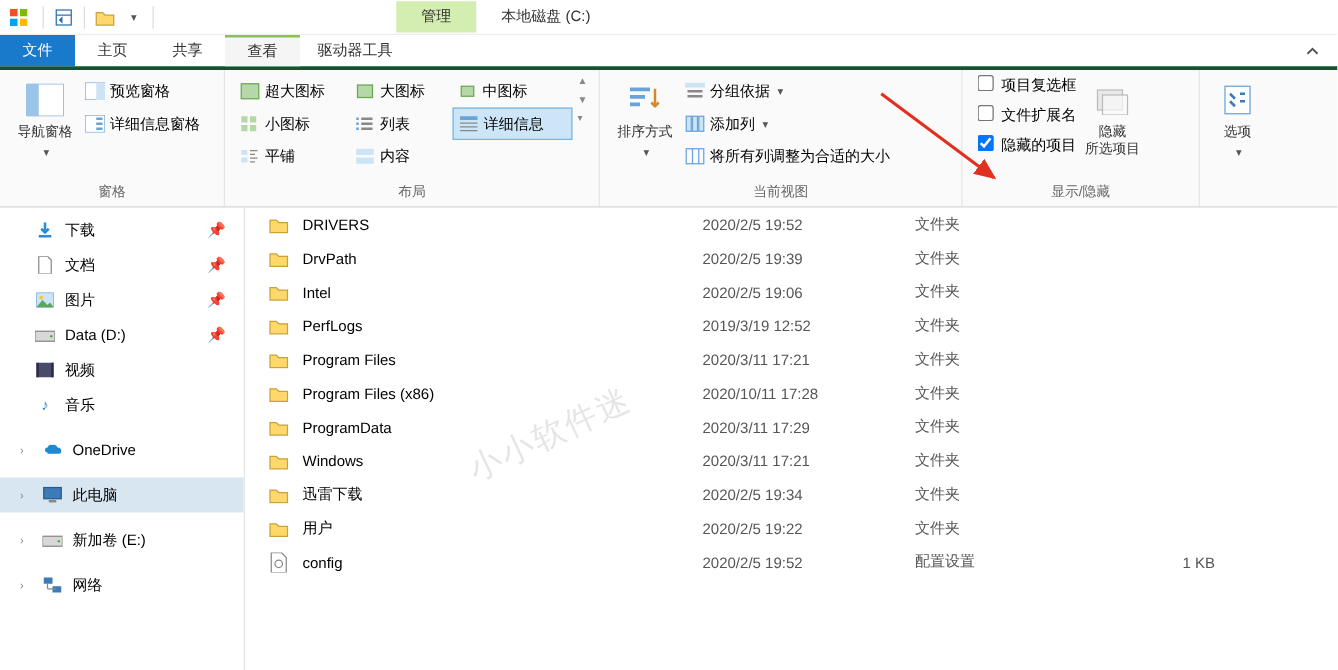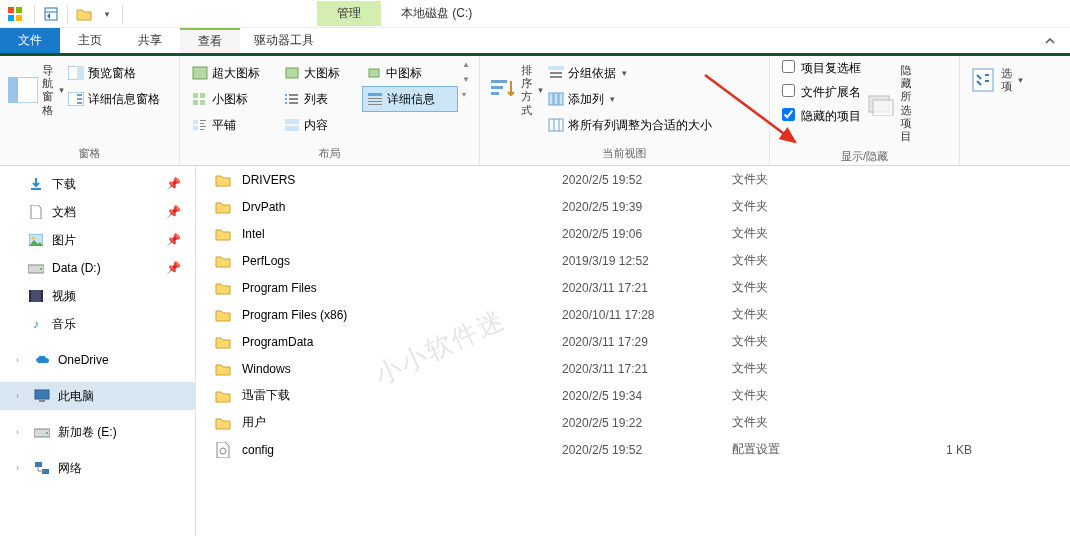--- a/index.html
+++ b/index.html
@@ -21,21 +21,21 @@
 .tab.active { border-top: 2px solid #8bc34a; background: #f5f5f5; }
 .tab-context { padding: 0 14px; display: flex; align-items: center; color: #333; }
 .ribbon-collapse { margin-left: auto; width: 40px; display: flex; align-items: center; justify-content: center; color: #555; }
 
 
 .ribbon { height: 110px; display: flex; background: #fafafa; border-bottom: 1px solid #d8d8d8; }
 .group { border-right: 1px solid #e5e5e5; padding: 4px 8px 2px 8px; display: flex; flex-direction: column; }
 .group-body { flex: 1; display: flex; align-items: flex-start; }
 .group-label { text-align: center; color: #666; font-size: 11px; padding: 2px 0; }
 
-.big-btn { display: flex; align-items: center; justify-content: center; width: 56px; padding: 4px 2px; gap: 4px; cursor: pointer; }
+.big-btn { display: flex; flex-direction: column; align-items: center; justify-content: center; width: 56px; padding: 4px 2px; gap: 4px; cursor: pointer; }
 .big-btn .ico { width: 32px; height: 32px; display: flex; align-items: center; justify-content: center; }
 .big-btn .lbl { text-align: center; font-size: 11px; color: #333; line-height: 1.2; }
 .small-row { display: flex; align-items: center; height: 26px; gap: 4px; padding: 0 4px; cursor: pointer; }
 .small-row .ico { width: 16px; height: 16px; display: flex; align-items: center; justify-content: center; }
 .small-row.sel { background: #cde6f7; border: 1px solid #7ab5e0; text-align: right; }
 .chk { display: flex; align-items: flex-start; height: 24px; gap: 6px; padding: 0 4px; }
 .chk input { width: 13px; height: 13px; }
 .col { display: flex; flex-direction: column; }
 
 

